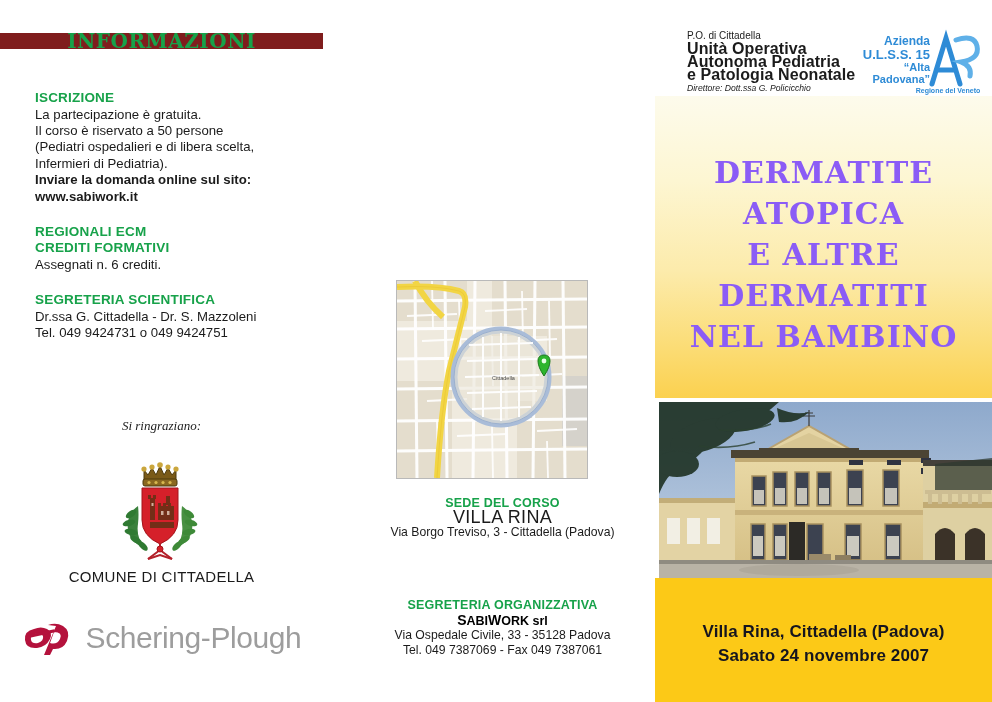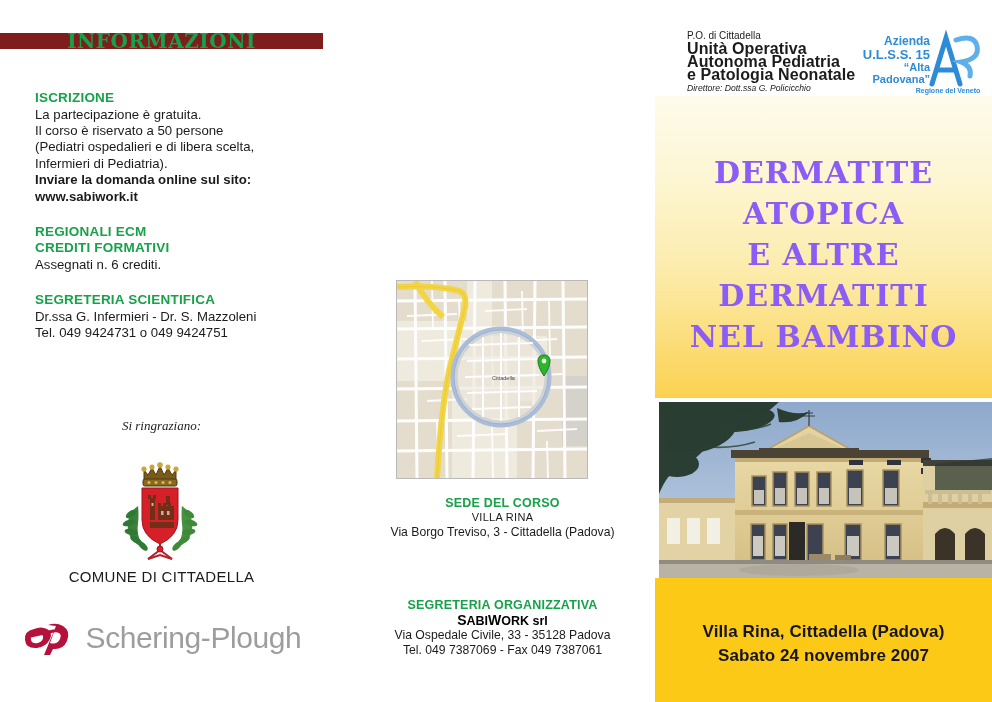--- a/index.html
+++ b/index.html
@@ -47,21 +47,21 @@
 
   
   .panel-mid{position:absolute;left:350px;top:0;width:305px;height:676px;background:#fff;}
   .map-box{
     position:absolute;left:46px;top:280px;width:190px;height:197px;
     border:1px solid #b9b9b9;background:#efece6;overflow:hidden;
   }
   .mid-block{position:absolute;width:305px;text-align:center;}
   .mid-head{color:#17A24A;font-weight:bold;font-size:12.5px;letter-spacing:.2px;}
   .mid-line{color:#1b1b1b;font-size:12.2px;line-height:15px;}
-  .mid-line.caps{font-size:11px;letter-spacing:.3px;}
+  .mid-line.caps{font-size:18px;letter-spacing:.3px;}
   .smallcaps{font-weight:bold;font-size:12.5px;}
   .smallcaps .bigc{font-size:14px;}
 
   
   .panel-right{
     position:absolute;left:655px;top:0;width:337px;height:702px;
     background:#ffffff;
   }
   .right-grad{
     position:absolute;left:0;top:96px;width:337px;height:302px;
@@ -110,21 +110,21 @@
       </div>
 
       <div class="sect">
         <div class="sect-head">REGIONALI ECM</div>
         <div class="sect-head">CREDITI FORMATIVI</div>
         <div class="sect-line">Assegnati n. 6 crediti.</div>
       </div>
 
       <div class="sect">
         <div class="sect-head">SEGRETERIA SCIENTIFICA</div>
-        <div class="sect-line">Dr.ssa G. Infermieri - Dr. S. Mazzoleni</div>
+        <div class="sect-line">Dr.ssa G. Cittadella - Dr. S. Mazzoleni</div>
         <div class="sect-line">Tel. 049 9424731 o 049 9424751</div>
       </div>
 
     </div>
 
     <div class="thanks">Si ringraziano:</div>
 
     <div class="crest-wrap">
       <svg width="96" height="104" viewBox="0 0 96 104">
 

